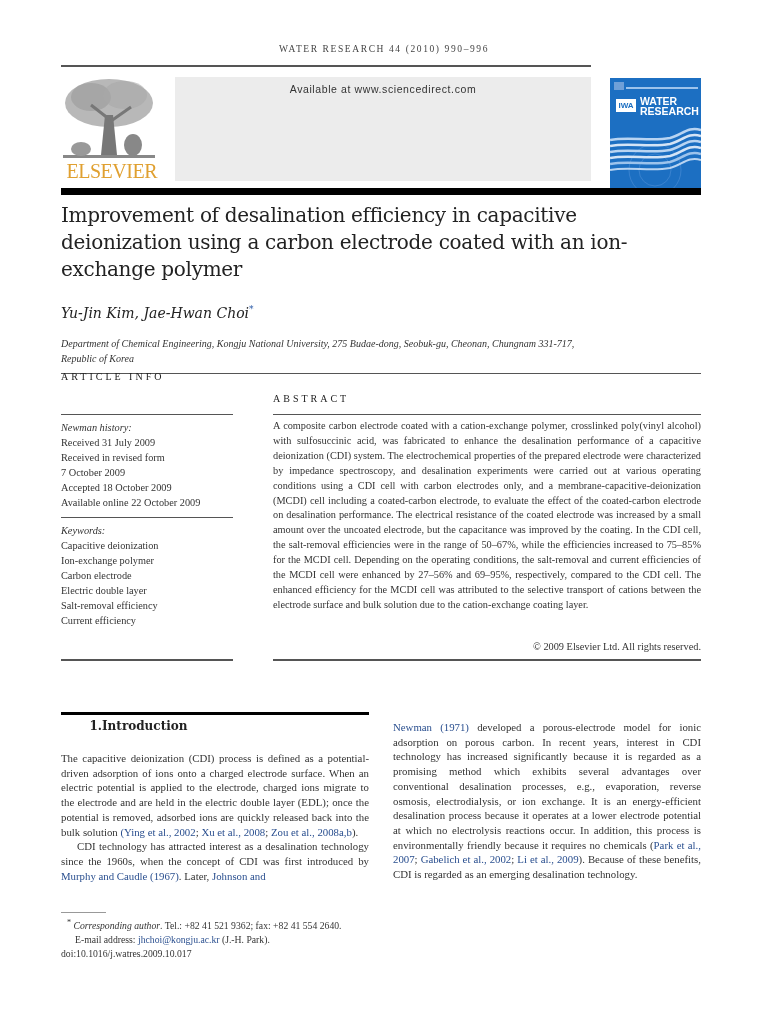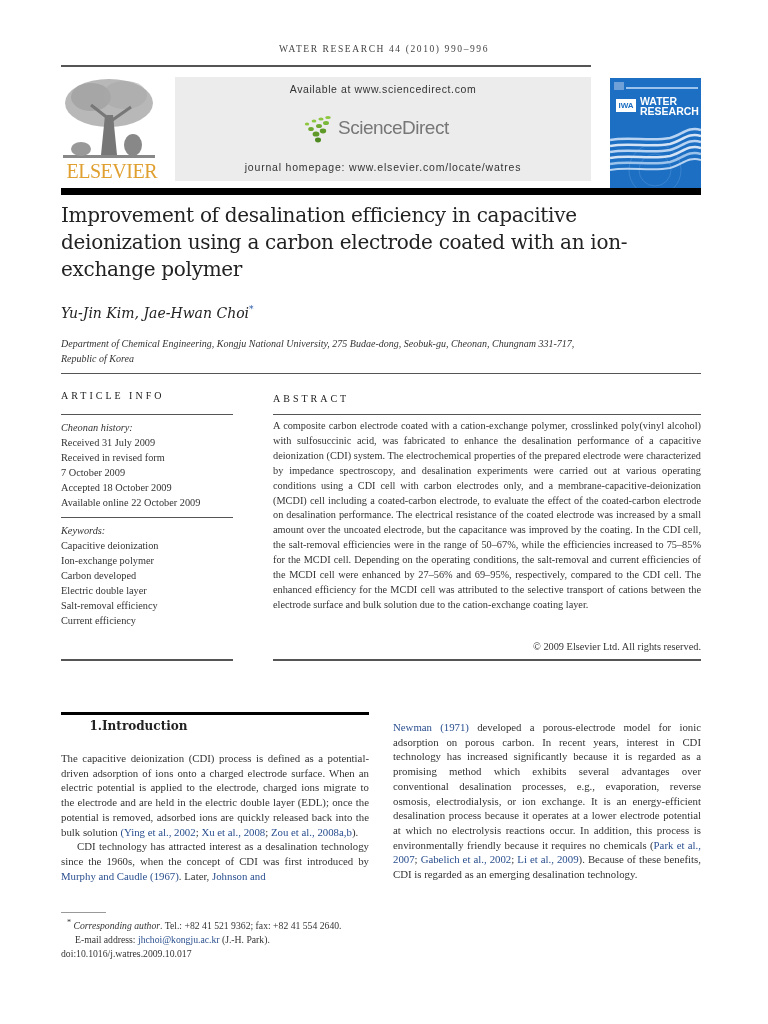--- a/index.html
+++ b/index.html
@@ -25,21 +25,21 @@
 
   .rule-thick { left: 61px; top: 188px; width: 640px; height: 7px; background: #000; }
 
   .title { left: 61px; top: 202px; width: 620px; font-family: "DejaVu Serif", serif; font-weight: normal; font-size: 20px; line-height: 27px; color: #222; letter-spacing: -0.3px; }
   .authors { left: 61px; top: 304px; font-family: "DejaVu Serif", serif; font-style: italic; font-size: 14px; color: #222; }
   .authors sup { color: #2a5aa8; font-size: 9px; }
   .affil { left: 61px; top: 336px; width: 520px; font-family: "Liberation Serif", serif; font-style: italic; font-size: 10px; line-height: 15px; color: #333; }
   .rule-affil { left: 61px; top: 373px; width: 640px; height: 1px; background: #555; }
 
   .section-caps { font-family: "Liberation Serif", serif; font-size: 10px; letter-spacing: 3px; color: #222; }
-  .ai-head { left: 61px; top: 390px; }
+  .ai-head { left: 61px; top: 371px; }
   .ab-head { left: 273px; top: 393px; }
   .rule-ai1 { left: 61px; top: 414px; width: 172px; height: 1px; background: #555; }
   .rule-ab1 { left: 273px; top: 414px; width: 428px; height: 1px; background: #555; }
 
   .ai-block { left: 61px; width: 175px; font-family: "Liberation Serif", serif; font-size: 10.3px; line-height: 15px; color: #333; }
   .ai-block .lbl { font-style: italic; }
   .ai-history { top: 420px; }
   .rule-ai2 { left: 61px; top: 517px; width: 172px; height: 1px; background: #555; }
   .ai-keywords { top: 523px; }
   .rule-ai3 { left: 61px; top: 659px; width: 172px; height: 2px; background: #555; }
@@ -77,36 +77,20 @@
     <path d="M48 44 L30 30 M50 46 L70 32" stroke="#777" stroke-width="3"></path>
     <rect x="2" y="80" width="92" height="3" fill="#888"></rect>
     <ellipse cx="20" cy="74" rx="10" ry="7" fill="#999"></ellipse>
     <ellipse cx="72" cy="70" rx="9" ry="11" fill="#888"></ellipse>
   </svg>
   <div class="elsevier-word">ELSEVIER</div>
 </div>
 
 <div class="abs sd-box">
   <div class="sd-available">Available at www.sciencedirect.com</div>
-  <div class="sd-logo">
-    <svg width="34" height="28" viewBox="0 0 34 28" style="position:absolute;left:0;top:0;">
-      <ellipse cx="4" cy="9" rx="2.2" ry="1.5" fill="#8dc63f"></ellipse>
-      <ellipse cx="11" cy="6" rx="2.4" ry="1.5" fill="#8dc63f"></ellipse>
-      <ellipse cx="18" cy="4" rx="2.6" ry="1.6" fill="#8dc63f"></ellipse>
-      <ellipse cx="25" cy="2.5" rx="2.8" ry="1.6" fill="#8dc63f"></ellipse>
-      <ellipse cx="8" cy="14" rx="2.8" ry="2" fill="#6fa82e"></ellipse>
-      <ellipse cx="16" cy="11" rx="3" ry="2" fill="#6fa82e"></ellipse>
-      <ellipse cx="23" cy="8" rx="3" ry="2" fill="#7ab83a"></ellipse>
-      <ellipse cx="13" cy="19" rx="3.4" ry="2.6" fill="#5f9a28"></ellipse>
-      <ellipse cx="20" cy="16" rx="3.2" ry="2.4" fill="#5f9a28"></ellipse>
-      <ellipse cx="15" cy="25" rx="3" ry="2.4" fill="#4f8a20"></ellipse>
-    </svg>
-    <span class="sd-logo-text">ScienceDirect</span>
-  </div>
-  <div class="sd-homepage">journal homepage: www.elsevier.com/locate/watres</div>
 </div>
 
 <div class="abs journal-cover">
   <svg width="91" height="115" viewBox="0 0 91 115" style="position:absolute;left:0;top:0;">
     <rect x="4" y="4" width="10" height="8" fill="#6fa0d8"></rect>
     <rect x="16" y="9" width="72" height="2" fill="#9cc3ec"></rect>
     <circle cx="45" cy="92" r="26" fill="none" stroke="#4d8fd6" stroke-width="0.6"></circle>
     <circle cx="45" cy="92" r="16" fill="none" stroke="#4d8fd6" stroke-width="0.6"></circle>
     <path d="M0 62 C20 58 40 64 60 60 C72 57 78 48 91 52" stroke="#b8d4f2" stroke-width="2.5" fill="none"></path>
     <path d="M0 68 C20 64 40 70 60 66 C72 63 78 54 91 58" stroke="#d4e4f6" stroke-width="2.5" fill="none"></path>
@@ -128,33 +112,33 @@
 <div class="abs authors"><span>Yu-Jin Kim, Jae-Hwan Choi</span><sup>*</sup></div>
 <div class="abs affil">Department of Chemical Engineering, Kongju National University, 275 Budae-dong, Seobuk-gu, Cheonan, Chungnam 331-717, Republic of Korea</div>
 <div class="abs rule-affil"></div>
 
 <div class="abs section-caps ai-head">ARTICLE INFO</div>
 <div class="abs section-caps ab-head">ABSTRACT</div>
 <div class="abs rule-ai1"></div>
 <div class="abs rule-ab1"></div>
 
 <div class="abs ai-block ai-history">
-  <div class="lbl">Cheonan history:</div>
+  <div class="lbl">Newman history:</div>
   <div>Received 31 July 2009</div>
   <div>Received in revised form</div>
   <div>7 October 2009</div>
   <div>Accepted 18 October 2009</div>
   <div>Available online 22 October 2009</div>
 </div>
 <div class="abs rule-ai2"></div>
 <div class="abs ai-block ai-keywords">
   <div class="lbl">Keywords:</div>
   <div>Capacitive deionization</div>
   <div>Ion-exchange polymer</div>
-  <div>Carbon developed</div>
+  <div>Carbon electrode</div>
   <div>Electric double layer</div>
   <div>Salt-removal efficiency</div>
   <div>Current efficiency</div>
 </div>
 <div class="abs rule-ai3"></div>
 
 <div class="abs abstract-text">A composite carbon electrode coated with a cation-exchange polymer, crosslinked poly(vinyl alcohol) with sulfosuccinic acid, was fabricated to enhance the desalination performance of a capacitive deionization (CDI) system. The electrochemical properties of the prepared electrode were characterized by impedance spectroscopy, and desalination experiments were carried out at various operating conditions using a CDI cell with carbon electrodes only, and a membrane-capacitive-deionization (MCDI) cell including a coated-carbon electrode, to evaluate the effect of the coated-carbon electrode on desalination performance. The electrical resistance of the coated electrode was increased by a small amount over the uncoated electrode, but the capacitance was improved by the coating. In the CDI cell, the salt-removal efficiencies were in the range of 50–67%, while the efficiencies increased to 75–85% for the MCDI cell. Depending on the operating conditions, the salt-removal and current efficiencies of the MCDI cell were enhanced by 27–56% and 69–95%, respectively, compared to the CDI cell. The enhanced efficiency for the MCDI cell was attributed to the selective transport of cations between the electrode surface and bulk solution due to the cation-exchange coating layer.</div>
 <div class="abs copyright">© 2009 Elsevier Ltd. All rights reserved.</div>
 <div class="abs rule-ab2"></div>
 

